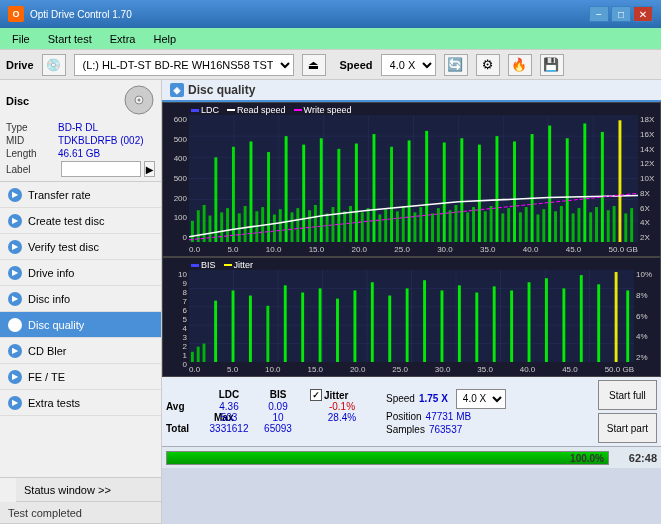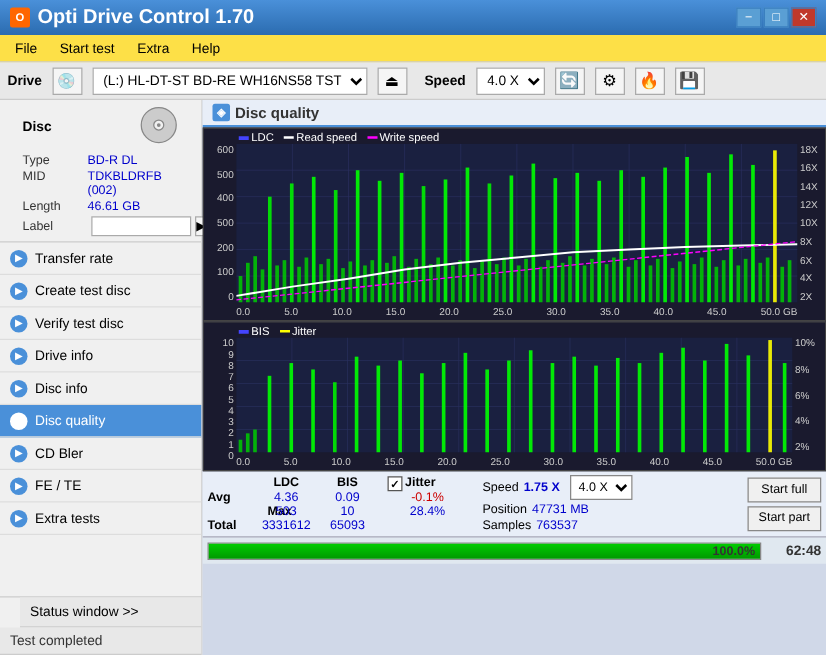--- a/index.html
+++ b/index.html
@@ -28,35 +28,35 @@
       gap: 6px;
     }
     .title-bar-icon {
       width: 16px;
       height: 16px;
       background: #ff6600;
       border-radius: 2px;
       display: flex; align-items: center; justify-content: center;
       font-size: 9px; color: white; font-weight: bold;
     }
-    .title-bar-title { font-size: 16px; font-weight: 700; }
+    .title-bar-title { font-size: 10px; font-weight: 400; }
     .title-bar-controls { display: flex; gap: 2px; }
     .tb-btn {
       width: 20px; height: 16px;
       background: #5a9fd4;
       border: 1px solid #3a7fbf;
       color: white; font-size: 10px;
       display: flex; align-items: center; justify-content: center;
       cursor: pointer;
     }
     .tb-btn.close { background: #c0392b; }
 
     
     .menu-bar {
-      background: #fde047;
+      background: #86efac;
       border-bottom: 1px solid #ccc;
       height: 22px;
       display: flex;
       align-items: center;
       padding: 0 4px;
       gap: 2px;
     }
     .menu-item {
       padding: 2px 8px;
       cursor: pointer;
@@ -122,21 +122,21 @@
       border-right: 1px solid #ccc;
       display: flex;
       flex-direction: column;
       flex-shrink: 0;
     }
 
     
     .disc-panel {
       background: #f0f0f0;
       border-bottom: 1px solid #ccc;
-      padding: 4px 18px;
+      padding: 4px 6px;
       position: relative;
     }
     .disc-panel-header {
       display: flex; align-items: center; justify-content: space-between;
       margin-bottom: 4px;
     }
     .disc-panel-title { font-weight: bold; font-size: 11px; }
     .disc-info-table { font-size: 10px; }
     .disc-info-row { display: flex; margin-bottom: 2px; }
     .disc-info-key { color: #333; width: 52px; flex-shrink: 0; }
@@ -262,21 +262,21 @@
     .legend-item { display: flex; align-items: center; gap: 2px; }
     .legend-dot { width: 6px; height: 2px; }
     .checkbox-box {
       width: 12px; height: 12px;
       border: 1px solid #555;
       background: white;
       display: flex; align-items: center; justify-content: center;
       font-size: 9px;
     }
     .action-btn {
-      height: 20px;
+      height: 30px;
       padding: 0 8px;
       font-size: 10px;
       border: 1px solid #888;
       background: #f0f0f0;
       cursor: pointer;
       white-space: nowrap;
     }
     .speed-combo {
       height: 20px;
       font-size: 10px;

